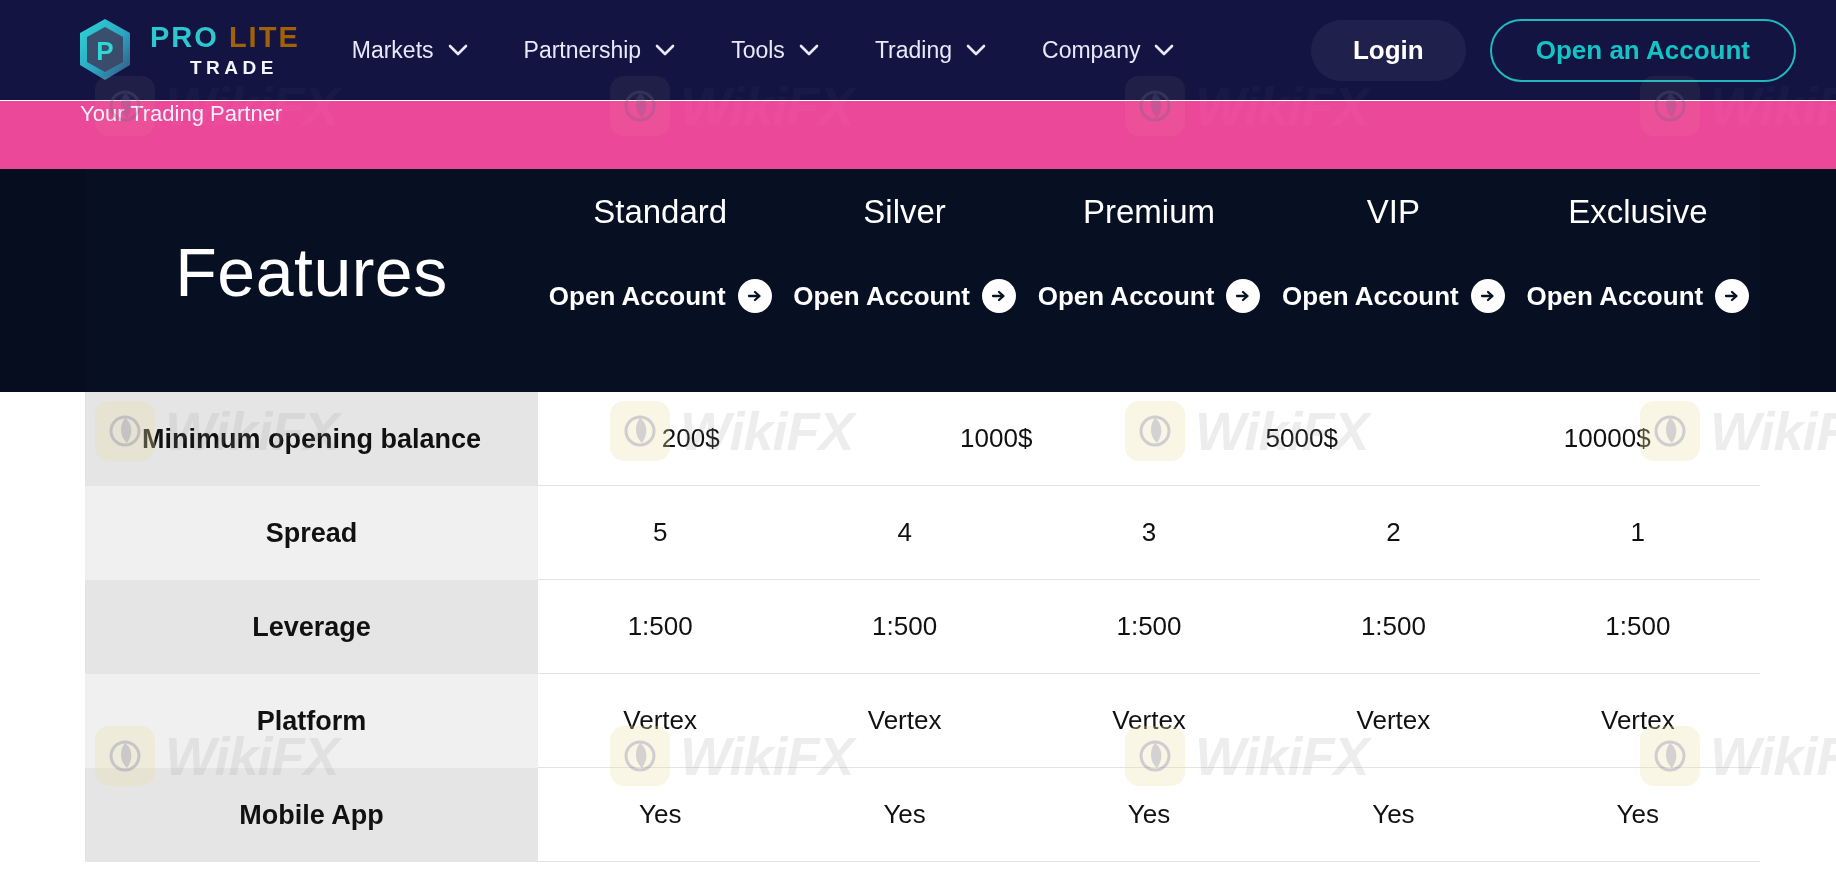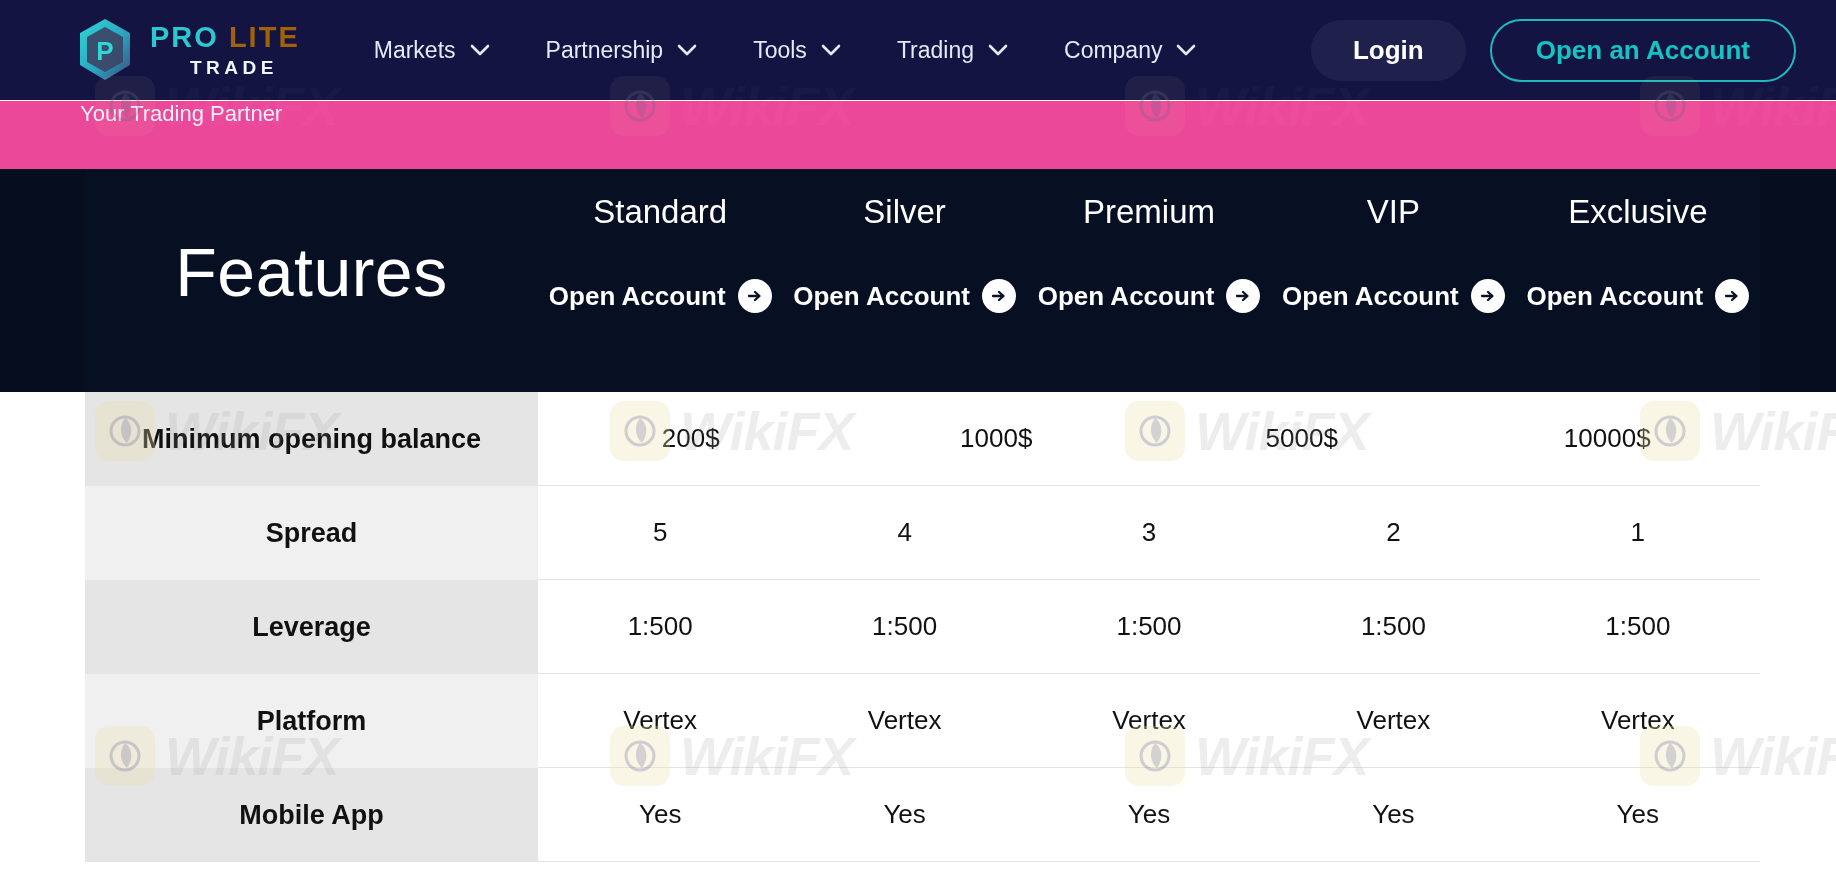--- a/index.html
+++ b/index.html
@@ -37,21 +37,21 @@
   .brand-line1 {
     font-size: 29px; font-weight: 700; letter-spacing: 2.0px;
     color: #2ec6cf;
   }
   .brand-line1 .lite { color: #a16207; }
   .brand-line2 {
     font-size: 19px; font-weight: 700; letter-spacing: 4.5px;
     color: #f2f4ff; margin-top: 6px; margin-left: 40px;
   }
 
-  .nav-items { display: flex; align-items: flex-end; margin-left: 74px; }
+  .nav-items { display: flex; align-items: flex-end; margin-left: 52px; }
   .nav-item {
     display: flex; align-items: center;
     color: #e7e9f8;
     font-size: 23px;
     margin-right: 56px;
     cursor: pointer;
     white-space: nowrap;
   }
   .nav-item .chev { margin-left: 14px; display:inline-flex; }
 

